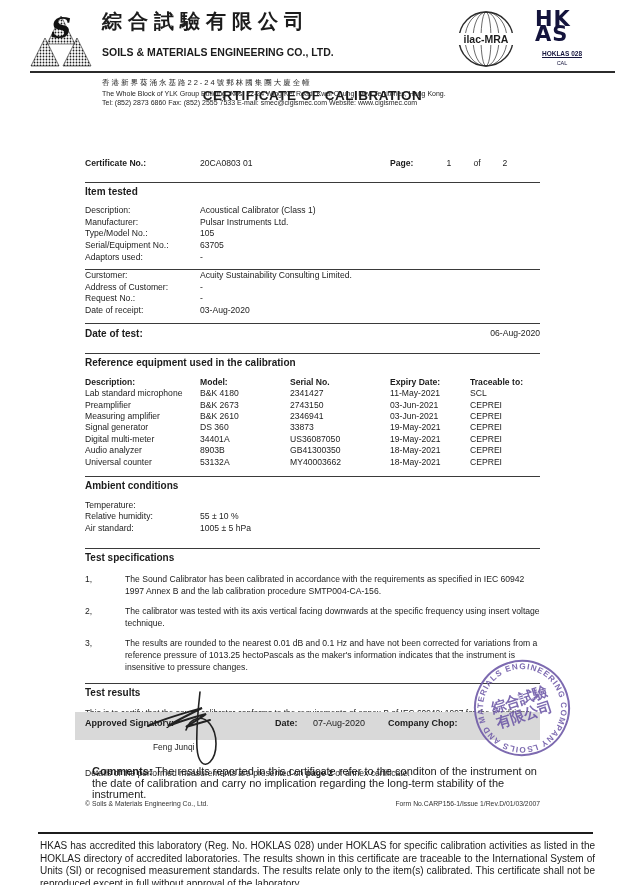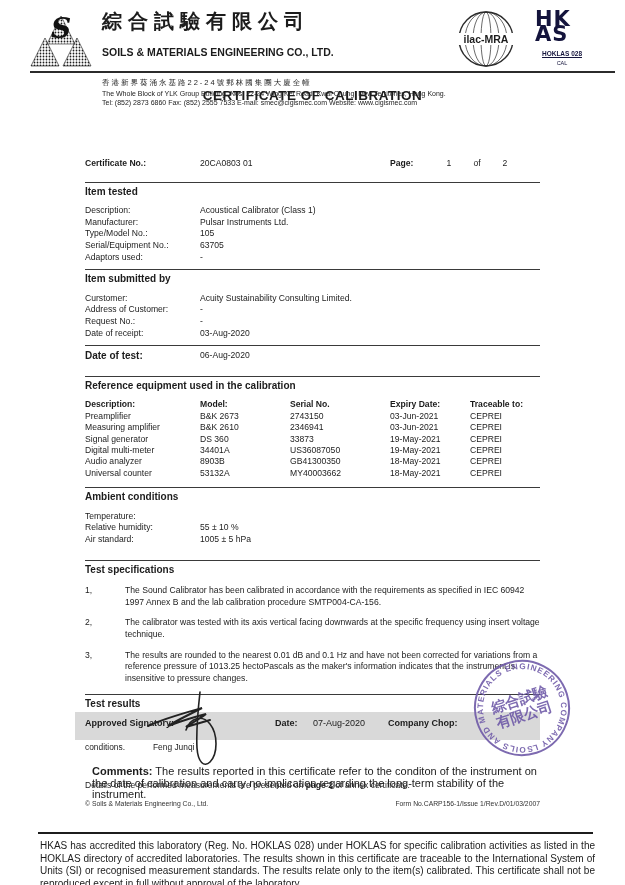--- a/index.html
+++ b/index.html
@@ -38,21 +38,21 @@
   .cert-row .pg-of { width:28px; text-align:center; }
   .cert-row .pg-total { width:28px; text-align:center; }
 
   .sec-rule { border-top:1.6px solid #3a3a3a; margin-top:6px; }
   .sec-head { font-weight:bold; font-size:10px; padding:3px 0 8px 0; }
 
   .kv { display:flex; }
   .kv .k { width:115px; flex:none; }
   .kv .v { flex:1; }
 
-  .dot-row { display:flex; padding:4px 0 8px 0; }
+  .dot-row { display:flex; padding:4px 0 8px 0;justify-content:space-between; }
   .dot-row .k { width:115px; font-weight:bold; font-size:10px; }
 
   table.eq { border-collapse:collapse; width:100%; margin-bottom:8px; }
   table.eq td, table.eq th { font-size:8.6px; line-height:11.4px; text-align:left; font-weight:normal; padding:0; vertical-align:top; }
   table.eq th { font-weight:bold; }
   .c1{width:115px;} .c2{width:90px;} .c3{width:100px;} .c4{width:80px;} .c5{width:70px;}
 
   ol.specs { list-style:none; margin:2px 0 10px 0; }
   ol.specs li { display:flex; margin-bottom:9px; }
   ol.specs .num { width:40px; flex:none; }
@@ -155,21 +155,20 @@
     <div class="kv">
         <span class="k">Serial/Equipment No.:</span>
         <span class="v">63705</span>
       </div>
     <div class="kv">
         <span class="k">Adaptors used:</span>
         <span class="v">-</span>
       </div>
 
     <div class="sec-rule"></div>
-    <div class="sec-head">Item submitted by</div>
     <div class="kv">
         <span class="k">Curstomer:</span>
         <span class="v">Acuity Sustainability Consulting Limited.</span>
       </div>
     <div class="kv">
         <span class="k">Address of Customer:</span>
         <span class="v">-</span>
       </div>
     <div class="kv">
         <span class="k">Request No.:</span>
@@ -192,20 +191,27 @@
       <thead>
         <tr>
           <th class="c1">Description:</th>
           <th class="c2">Model:</th>
           <th class="c3">Serial No.</th>
           <th class="c4">Expiry Date:</th>
           <th class="c5">Traceable to:</th>
         </tr>
       </thead>
       <tbody>
+        <tr>
+            <td>Lab standard microphone</td>
+            <td>B&amp;K 4180</td>
+            <td>2341427</td>
+            <td>11-May-2021</td>
+            <td>SCL</td>
+          </tr>
         <tr>
             <td>Preamplifier</td>
             <td>B&amp;K 2673</td>
             <td>2743150</td>
             <td>03-Jun-2021</td>
             <td>CEPREI</td>
           </tr>
         <tr>
             <td>Measuring amplifier</td>
             <td>B&amp;K 2610</td>

